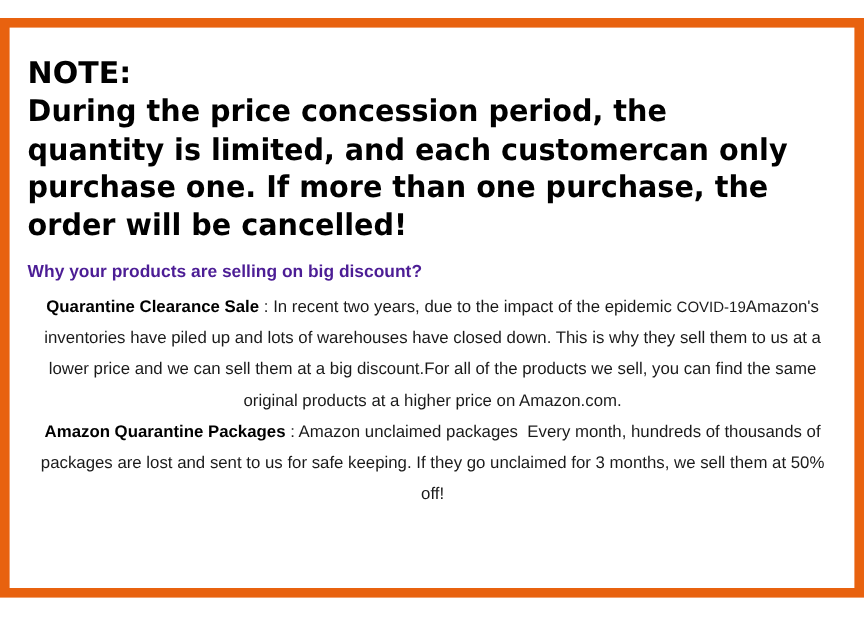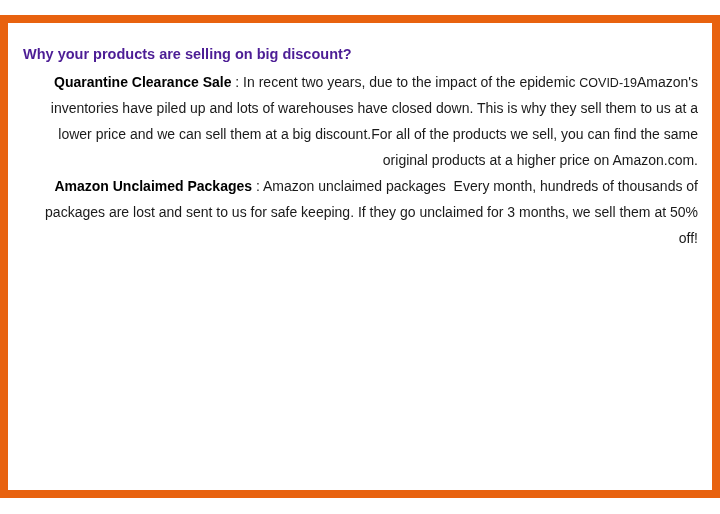--- a/index.html
+++ b/index.html
@@ -66,21 +66,21 @@
     margin: 0 0 5px 0;
     line-height: 1.3;
   }
 
   .para {
     font-family: "Liberation Sans", sans-serif;
     font-size: 14px;
     color: #1a1a1a;
     line-height: 1.86;
     margin: 0;
-    text-align: right;
+    text-align: center;
     white-space: pre-wrap;
   }
 
   .para + .para {
     margin-top: 0px;
   }
 
   .lbl {
     font-weight: bold;
     color: #000000;
@@ -89,21 +89,25 @@
   .small-caps {
     font-size: 12.5px;
   }
 </style>
 </head>
 <body>
 
 <div class="notice-card">
   <div class="notice-inner">
 
+    <div class="headline-block">
+      <div class="headline-note">NOTE:</div>
+      <div class="headline-body">During the price concession period, the quantity is limited, and each customercan only purchase one. If more than one purchase, the order will be cancelled!</div>
+    </div>
 
     <div class="sub-heading">Why your products are selling on big discount?</div>
 
     <p class="para"><span class="lbl">Quarantine Clearance Sale</span><span> :</span><span> In recent two years, due to the impact of the epidemic </span><span class="small-caps">COVID-19</span><span>Amazon's inventories have piled up and lots of warehouses have closed down. This is why they sell them to us at a lower price and we can sell them at a big discount.For all of the products we sell, you can find the same original products at a higher price on Amazon.com.</span></p>
 
-    <p class="para"><span class="lbl">Amazon Unclaimed Packages</span><span> :</span><span> Amazon unclaimed packages  Every month, hundreds of thousands of packages are lost and sent to us for safe keeping. If they go unclaimed for 3 months, we sell them at 50% off!</span></p>
+    <p class="para"><span class="lbl">Amazon Quarantine Packages</span><span> :</span><span> Amazon unclaimed packages  Every month, hundreds of thousands of packages are lost and sent to us for safe keeping. If they go unclaimed for 3 months, we sell them at 50% off!</span></p>
 
   </div>
 </div>
 
 </body></html>

